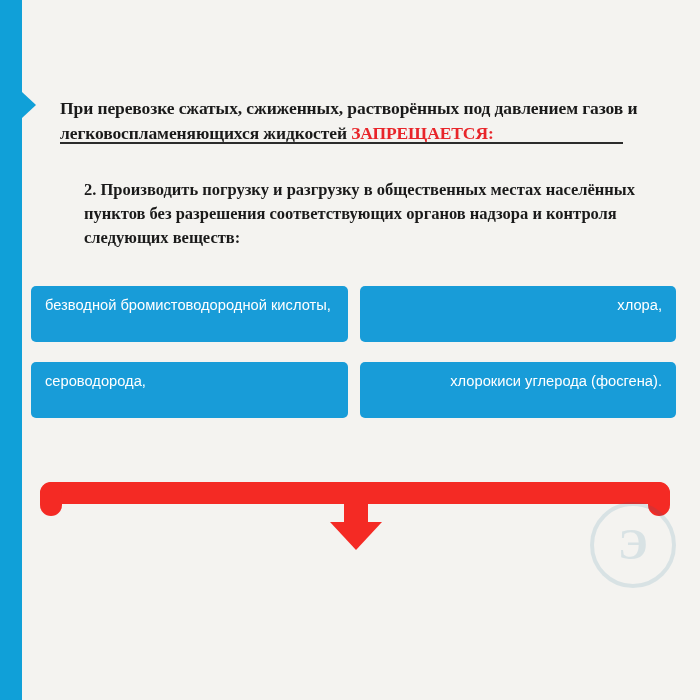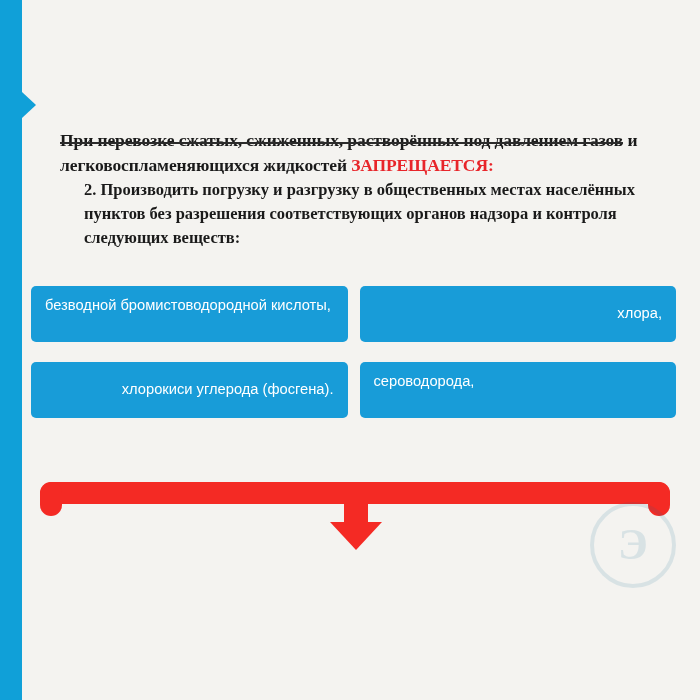--- a/index.html
+++ b/index.html
@@ -45,21 +45,20 @@
     position: absolute;
     left: 60px;
     top: 96px;
     width: 630px;
     font-family: "Liberation Serif", serif;
     font-size: 17.5px;
     font-weight: bold;
     color: #1a1a1a;
     line-height: 1.42;
     letter-spacing: -0.1px;
-    margin-top: 32px;
   }
   .heading .ban {
     color: #e8252a;
   }
   .heading-underline {
     position: absolute;
     left: 60px;
     top: 142px;
     width: 563px;
     height: 1.5px;
@@ -98,21 +97,20 @@
     line-height: 1.32;
     padding: 10px 14px 10px 14px;
     border-radius: 5px;
     min-height: 56px;
     display: flex;
     align-items: flex-start;
   }
   .cell.right {
     justify-content: flex-end;
     text-align: right;
-    align-items: center;
   }
   .cell span {
     display: block;
   }
   
   .bracket {
     position: absolute;
     left: 40px;
     top: 482px;
     width: 630px;
@@ -217,25 +215,25 @@
       <div class="cell">
         <span>безводной бромистоводородной кислоты,</span>
       </div>
       <div class="cell right">
         <span>хлора,</span>
       </div>
     </div>
     <div class="row">
     </div>
     <div class="row">
+      <div class="cell">
+        <span>сероводорода,</span>
+      </div>
       <div class="cell right">
         <span>хлорокиси углерода (фосгена).</span>
-      </div>
-      <div class="cell">
-        <span>сероводорода,</span>
       </div>
     </div>
   </div>
 
   <div class="bracket">
     <div class="bar"></div>
     <div class="leg-l"></div>
     <div class="leg-r"></div>
     <div class="stem"></div>
     <div class="tip"></div>

